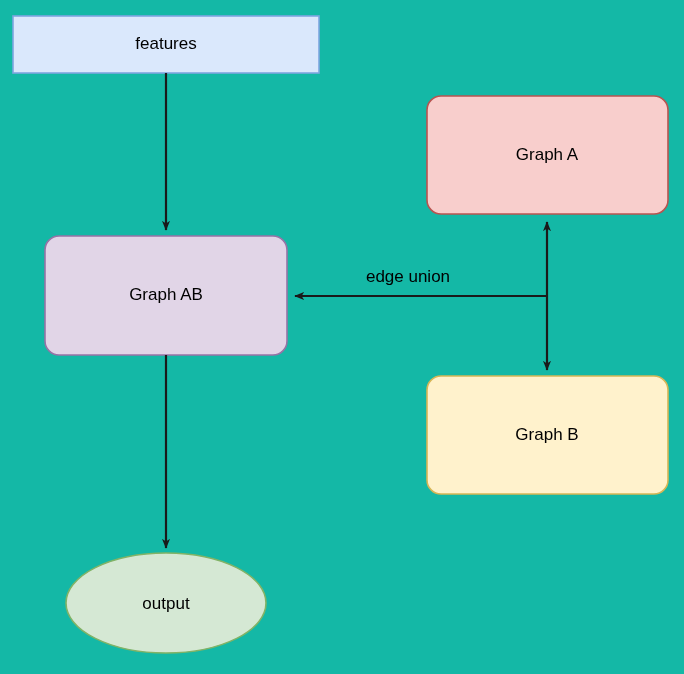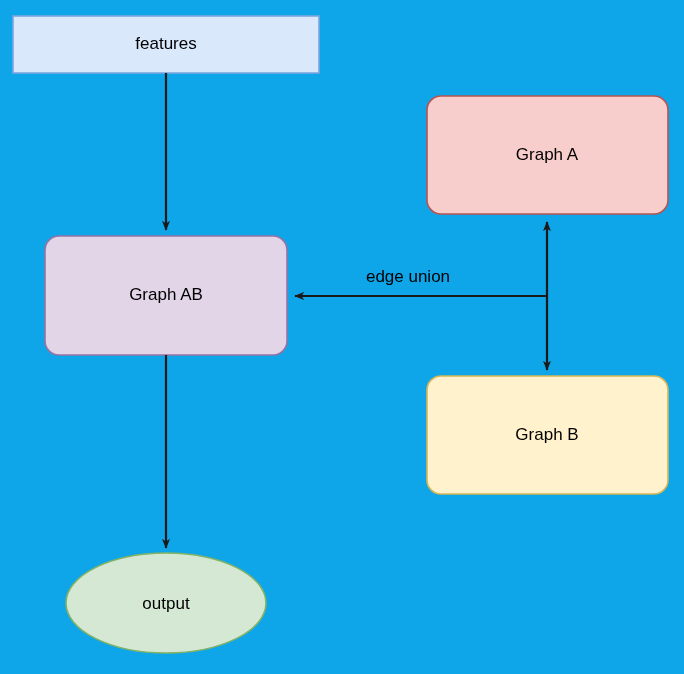--- a/index.html
+++ b/index.html
@@ -7,21 +7,21 @@
     padding: 0;
     background: #ffffff;
   }
   body {
     font-family: "Liberation Sans", sans-serif;
   }
   #canvas {
     position: relative;
     width: 684px;
     height: 674px;
-    background: #0ea5e9;
+    background: #14b8a6;
     overflow: hidden;
   }
   #diagram-svg {
     position: absolute;
     left: 0;
     top: 0;
     width: 684px;
     height: 674px;
   }
   .node-label {

